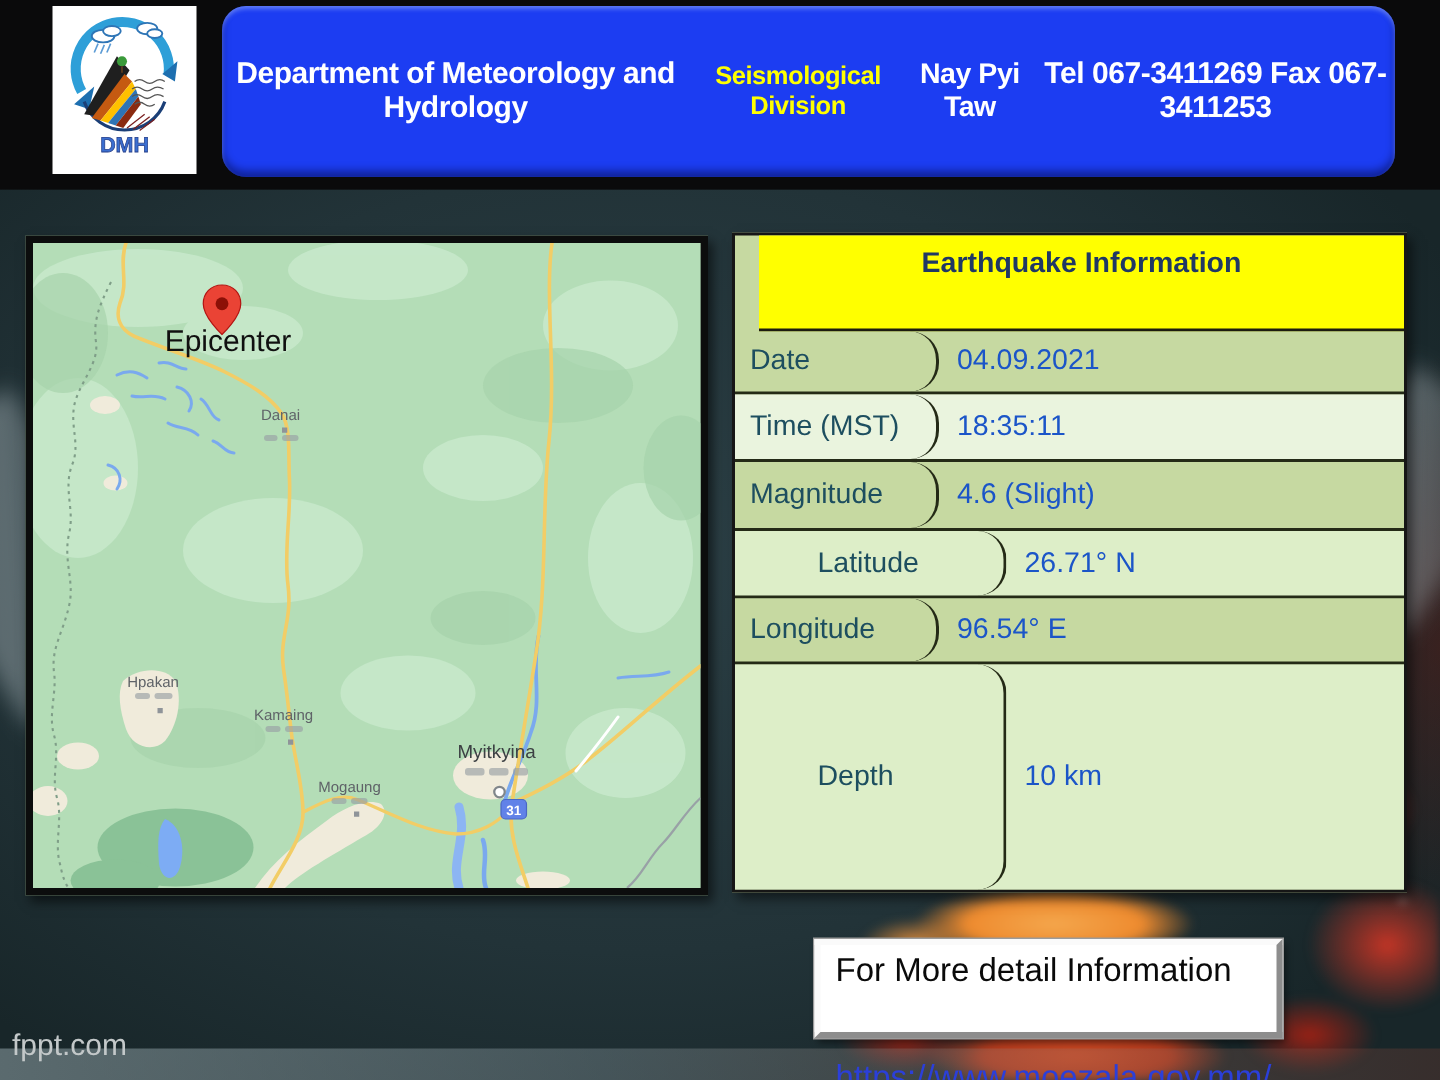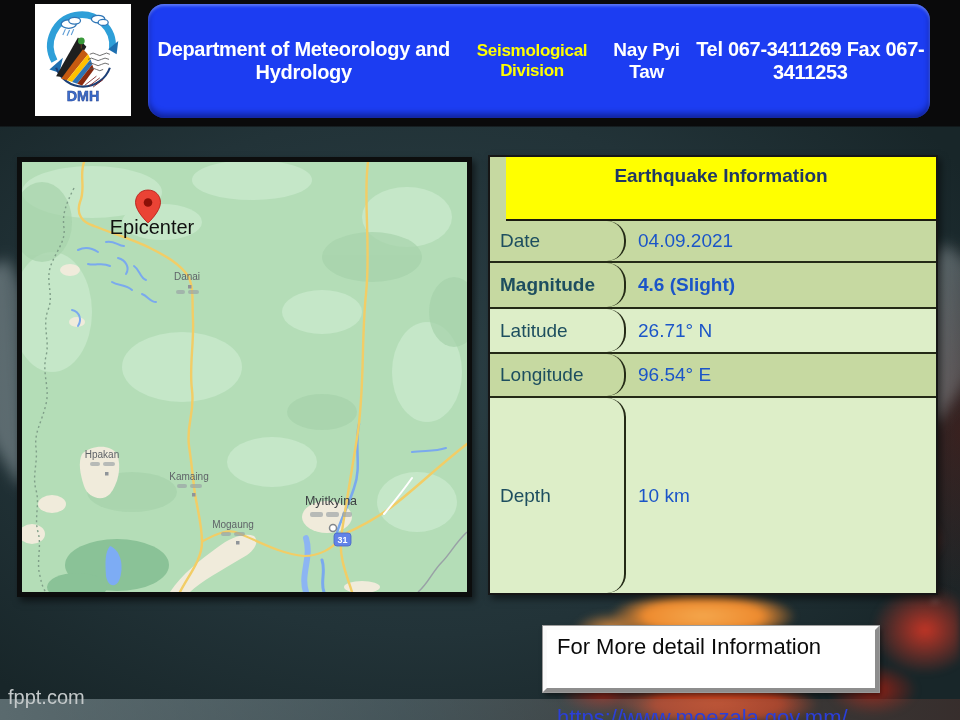--- a/index.html
+++ b/index.html
@@ -66,26 +66,26 @@
     font-size:19px;font-weight:bold;color:var(--tableTitleColor,#1f3864);margin-left:16px;}
   .row{display:flex;border-bottom:2px solid #242a16;box-sizing:border-box;}
   .row:last-child{border-bottom:none;flex:1;}
   .row .lbl{flex:0 0 136px;width:136px;border-right:2px solid #242a16;box-sizing:border-box;
     padding-left:10px;display:flex;align-items:center;
     font-size:19px;color:var(--labelColor,#1d4e5f);border-radius:19px;}
   .row .val{flex:1;padding-left:12px;display:flex;align-items:center;
     font-size:19px;color:var(--valueColor,#1b55c8);}
   .r-dark{background:var(--rowDark,#c6d9a1);}
   .r-light{background:var(--rowLight,#eaf4de);}
-  .r-mid{background:var(--rowMid,#ddeec8);}
+  .r-mid{background:var(--rowMid,#ddeec8);padding-left:45px;}
   .row.top .lbl,.row.top .val{align-items:flex-start;padding-top:7px;}
-  .h42{flex:0 0 42px;} .h45{flex:0 0 45px;} .h46{flex:0 0 46px;font-weight:bold;} .h44{flex:0 0 44px;}
-
-  
-  .info-box{position:absolute;left:543px;top:626px;width:336px;height:66px;box-sizing:border-box;
+  .h42{flex:0 0 42px;} .h45{flex:0 0 45px;} .h46{flex:0 0 46px;} .h44{flex:0 0 44px;}
+
+  
+  .info-box{position:absolute;left:543px;top:626px;width:312px;height:66px;box-sizing:border-box;
     background:#fff;border:4px solid;border-color:#fafafa #8d8d8d #8d8d8d #fafafa;
     box-shadow:0 0 0 1px #9b9b9b, 2px 3px 5px rgba(0,0,0,.5);
     padding:3px 10px;line-height:27px;white-space:nowrap;}
   .info-box .t1{font-size:22px;color:#0a0a0a;}
   .info-box .t2{font-size:22px;color:var(--linkColor,#2b3fd9);margin-top:44px;}
   .watermark{position:absolute;left:8px;top:686px;font-size:20px;color:#c3c8c9;}
 
   
   .town{font-size:10px;fill:#5f6368;font-weight:500;text-anchor:middle;}
   .city{font-size:12.5px;fill:#3c4043;font-weight:500;text-anchor:middle;}
@@ -248,20 +248,24 @@
       <text class="epi" x="130" y="72">Epicenter</text>
     </svg>
   </div>
 
   <div class="eq-table">
     <div class="eq-head">Earthquake Information</div>
     <div class="row r-dark h42">
       <div class="lbl">Date</div>
       <div class="val">04.09.2021</div>
     </div>
+    <div class="row r-light h45">
+      <div class="lbl">Time (MST)</div>
+      <div class="val">18:35:11</div>
+    </div>
     <div class="row r-dark h46">
       <div class="lbl">Magnitude</div>
       <div class="val">4.6 (Slight)</div>
     </div>
     <div class="row r-mid h45">
       <div class="lbl">Latitude</div>
       <div class="val">26.71° N</div>
     </div>
     <div class="row r-dark h44">
       <div class="lbl">Longitude</div>

